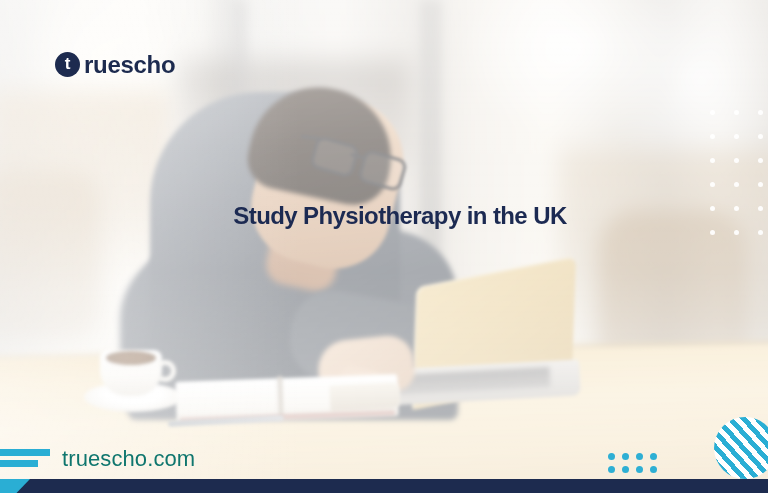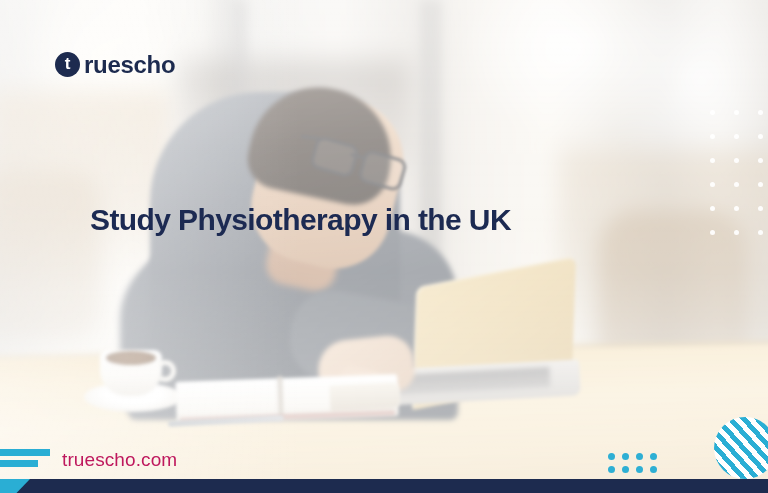--- a/index.html
+++ b/index.html
@@ -323,26 +323,27 @@
     font-weight:bold;
     letter-spacing:-.3px;
     line-height:1;
   }
 
   
   .headline {
     position:absolute; left:90px; top:203px;
     width:620px;
     color:#1c2a52;
-    font-size:30px;
+    font-size:24px;
     font-weight:bold;
     letter-spacing:-.6px;
     line-height:1.1;
     z-index:20;
     white-space:nowrap;
+    text-align:center;
   }
 
   
   .dot-grid {
     position:absolute; left:700px; top:100px;
     display:grid;
     grid-template-columns:repeat(3, 24px);
     grid-auto-rows:24px;
     z-index:15;
   }
@@ -387,22 +388,22 @@
   .bars-icon {
     position:relative; width:52px; height:24px; flex:0 0 auto;
   }
   .bars-icon .bar {
     position:absolute; left:-12px; height:7px;
     background:#2aaed4;
   }
   .bars-icon .bar.b1 { top:2px;  width:62px; }
   .bars-icon .bar.b2 { top:13px; width:50px; }
   .brand-url {
-    color:#be185d;
-    font-size:19px;
+    color:#0f766e;
+    font-size:22px;
     font-weight:normal;
     letter-spacing:.1px;
     line-height:1;
   }
 
   
   .bottom-bar {
     position:absolute; left:0; bottom:0;
     width:768px; height:14px;
     background:#1d2b4f;

